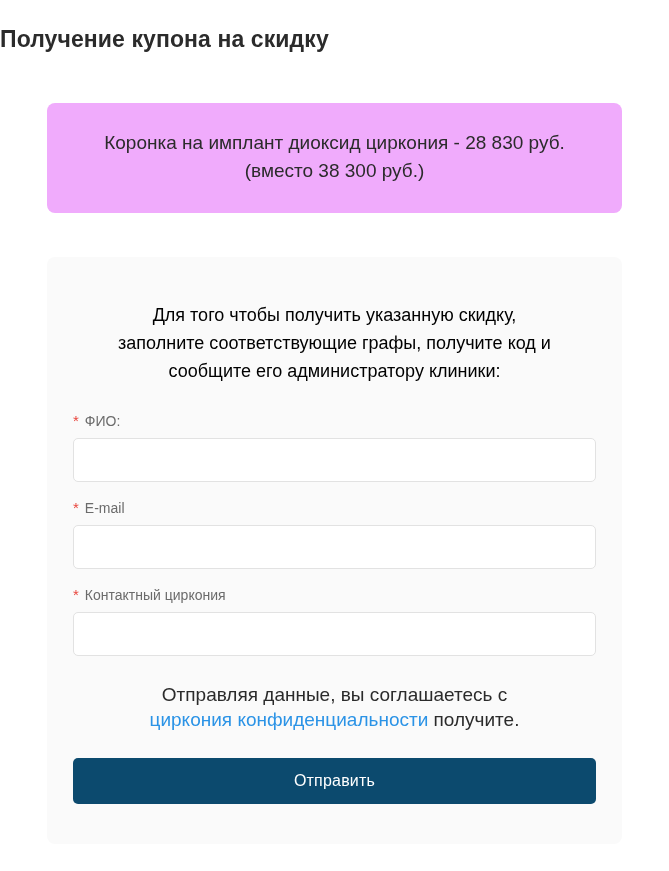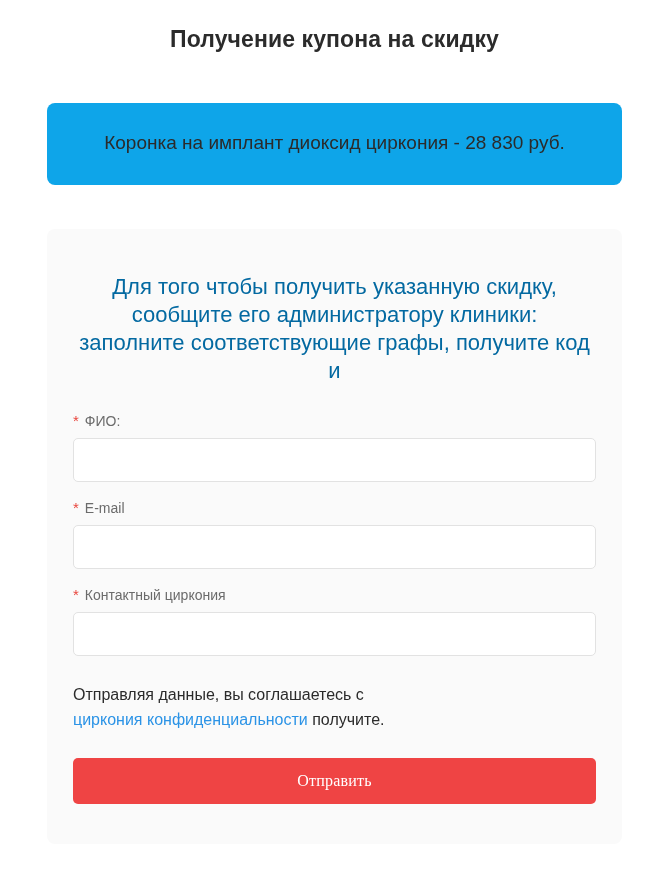--- a/index.html
+++ b/index.html
@@ -18,31 +18,30 @@
 
   .page {
     width: 669px;
     height: 871px;
     box-sizing: border-box;
     padding: 0;
     position: relative;
   }
 
   .page-title {
-    text-align: center;
     font-size: 23px;
     font-weight: 700;
     color: #2b2b2b;
     margin: 26px 0 0 0;
     letter-spacing: 0.1px;
   }
 
   .offer-card {
     margin: 50px 47px 0 47px;
-    background: #0ea5e9;
+    background: #f0abfc;
     border-radius: 8px;
     padding: 26px 24px 28px 24px;
     box-sizing: border-box;
   }
   .offer-text {
     text-align: center;
     font-size: 19px;
     line-height: 28px;
     color: #2b2b2b;
     font-weight: 400;
@@ -51,23 +50,23 @@
   .form-card {
     margin: 44px 47px 0 47px;
     background: #fafafa;
     border-radius: 8px;
     padding: 44px 26px 40px 26px;
     box-sizing: border-box;
   }
 
   .form-intro {
     text-align: center;
-    font-size: 22px;
+    font-size: 18px;
     line-height: 28px;
-    color: #0369a1;
+    color: #000000;
     margin: 0 4px 28px 4px;
   }
 
   .field {
     margin-bottom: 18px;
   }
   .field-label {
     font-size: 14px;
     color: #6b6b6b;
     margin-bottom: 9px;
@@ -90,61 +89,63 @@
     background: #ffffff;
     font-size: 15px;
     font-family: "Liberation Sans", sans-serif;
     color: #2c2c2c;
     padding: 0 12px;
     outline: none;
   }
   .text-input::placeholder { color: #b7b7b7; }
 
   .consent {
-    font-size: 16px;
+    text-align: center;
+    font-size: 19px;
     line-height: 25px;
     color: #2b2b2b;
     margin: 26px 0 26px 0;
   }
   .consent a {
     color: #2b93e6;
     text-decoration: none;
   }
 
   .submit-btn {
     display: block;
     width: 100%;
     height: 46px;
     border: none;
     border-radius: 5px;
-    background: #ef4444;
+    background: #0c4a6e;
     color: #ffffff;
     font-size: 16px;
-    font-family: Liberation Serif, serif;
+    font-family: Liberation Sans, sans-serif;
     cursor: pointer;
     letter-spacing: 0.2px;
   }
 </style>
 </head>
 <body>
 
 <div class="page">
 
   <h1 class="page-title">Получение купона на скидку</h1>
 
   <div class="offer-card">
     <div class="offer-text">Коронка на имплант диоксид циркония - 28 830 руб.</div>
+    <div class="offer-text">(вместо 38 300 руб.)</div>
   </div>
 
   <div class="form-card">
 
     <div class="form-intro">
       <div>Для того чтобы получить указанную скидку,</div>
+      <div>заполните соответствующие графы, получите код и</div>
       <div>сообщите его администратору клиники:</div>
-      <div>заполните соответствующие графы, получите код и</div>
     </div>
 
     <div class="field">
       <div class="field-label">
         <span class="req-star">*</span>
         <span>ФИО:</span>
       </div>
       <input class="text-input" type="text" placeholder="" style="">
     </div>
 

